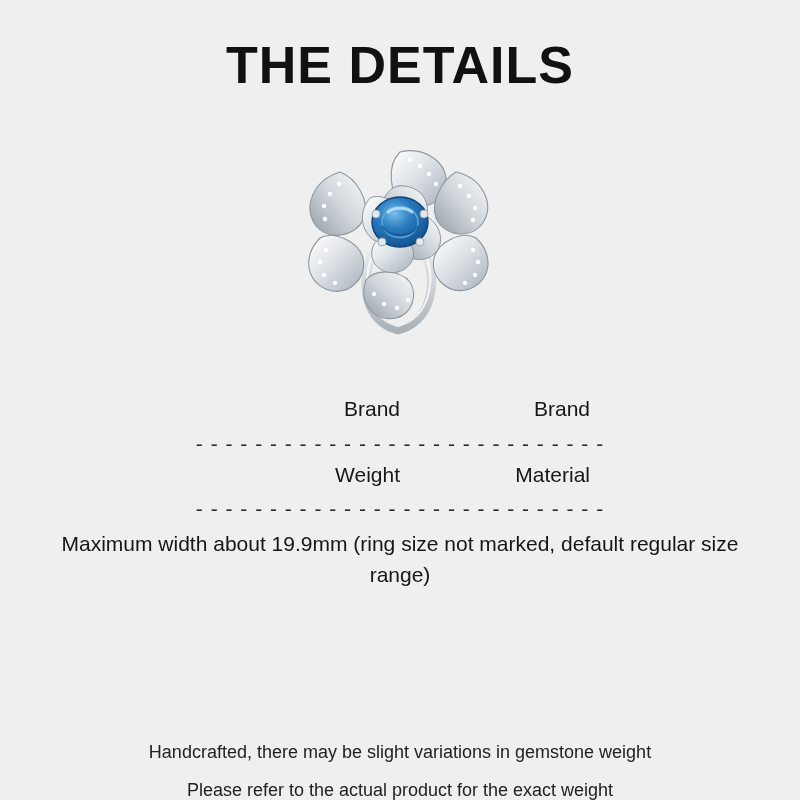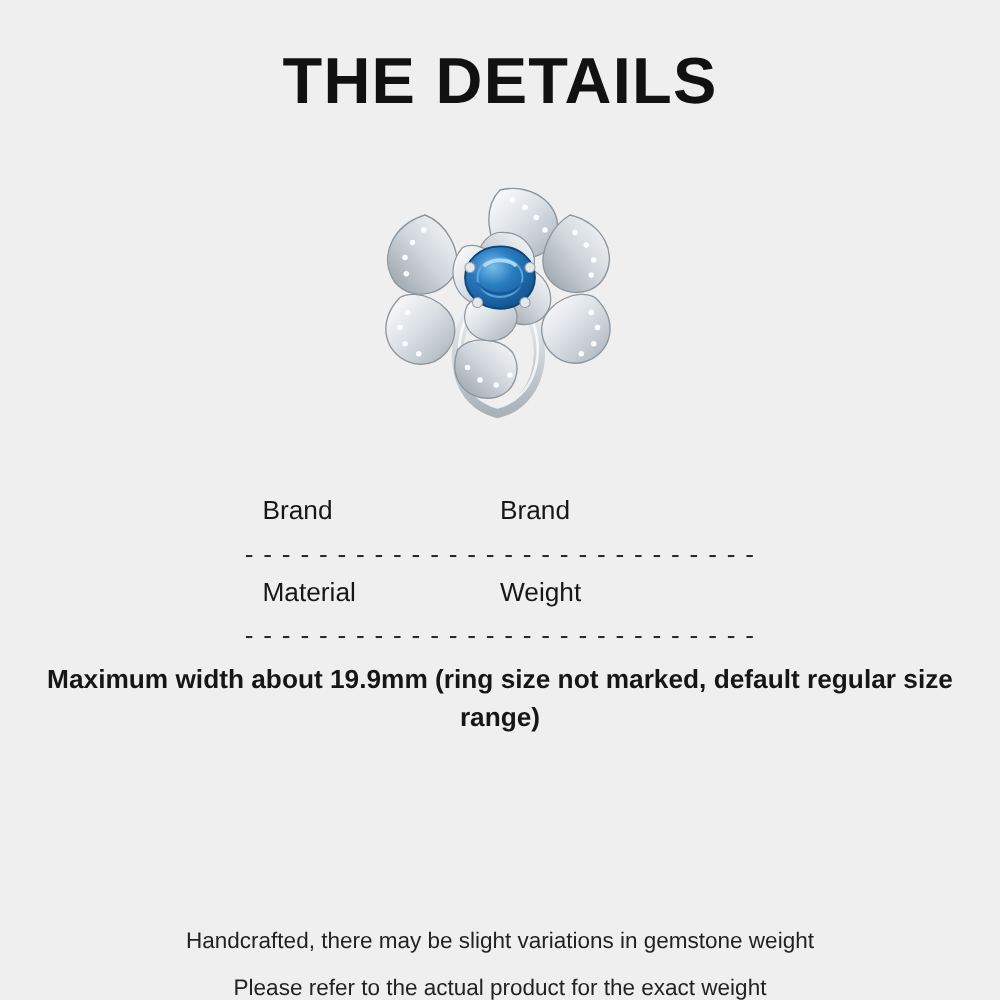--- a/index.html
+++ b/index.html
@@ -48,42 +48,41 @@
   .spec-row {
     display: flex;
     justify-content: center;
     align-items: baseline;
     font-size: 21px;
     line-height: 1.45;
     color: #161616;
   }
   .spec-row .col {
     width: 190px;
-    text-align: left;
+    text-align: right;
   }
   .spec-row.head {
     font-size: 21px;
   }
   .divider {
     text-align: center;
     font-size: 21px;
     letter-spacing: 1px;
     color: #2a2a2a;
     line-height: 1.2;
     margin: 6px 0 4px 0;
     white-space: nowrap;
   }
   .note {
     text-align: center;
     font-size: 21px;
     line-height: 1.45;
     color: #161616;
     margin-top: 8px;
     padding: 0 34px;
-    font-weight: bold;
   }
   .footer {
     position: absolute;
     left: 0;
     right: 0;
     bottom: 22px;
     text-align: center;
     font-size: 18px;
     line-height: 1.55;
     color: #222222;
@@ -190,22 +189,22 @@
   <div class="specs">
 
     <div class="spec-row head">
       <span class="col">Brand</span>
       <span class="col">Brand</span>
     </div>
 
     <div class="divider">- - - - - - - - - - - - - - - - - - - - - - - - - - - -</div>
 
     <div class="spec-row head">
+      <span class="col">Weight</span>
       <span class="col">Material</span>
-      <span class="col">Weight</span>
     </div>
     <div class="spec-row">
     </div>
 
     <div class="divider">- - - - - - - - - - - - - - - - - - - - - - - - - - - -</div>
 
     <div class="note">Maximum width about 19.9mm (ring size not marked, default regular size range)</div>
   </div>
 
   <div class="footer">

